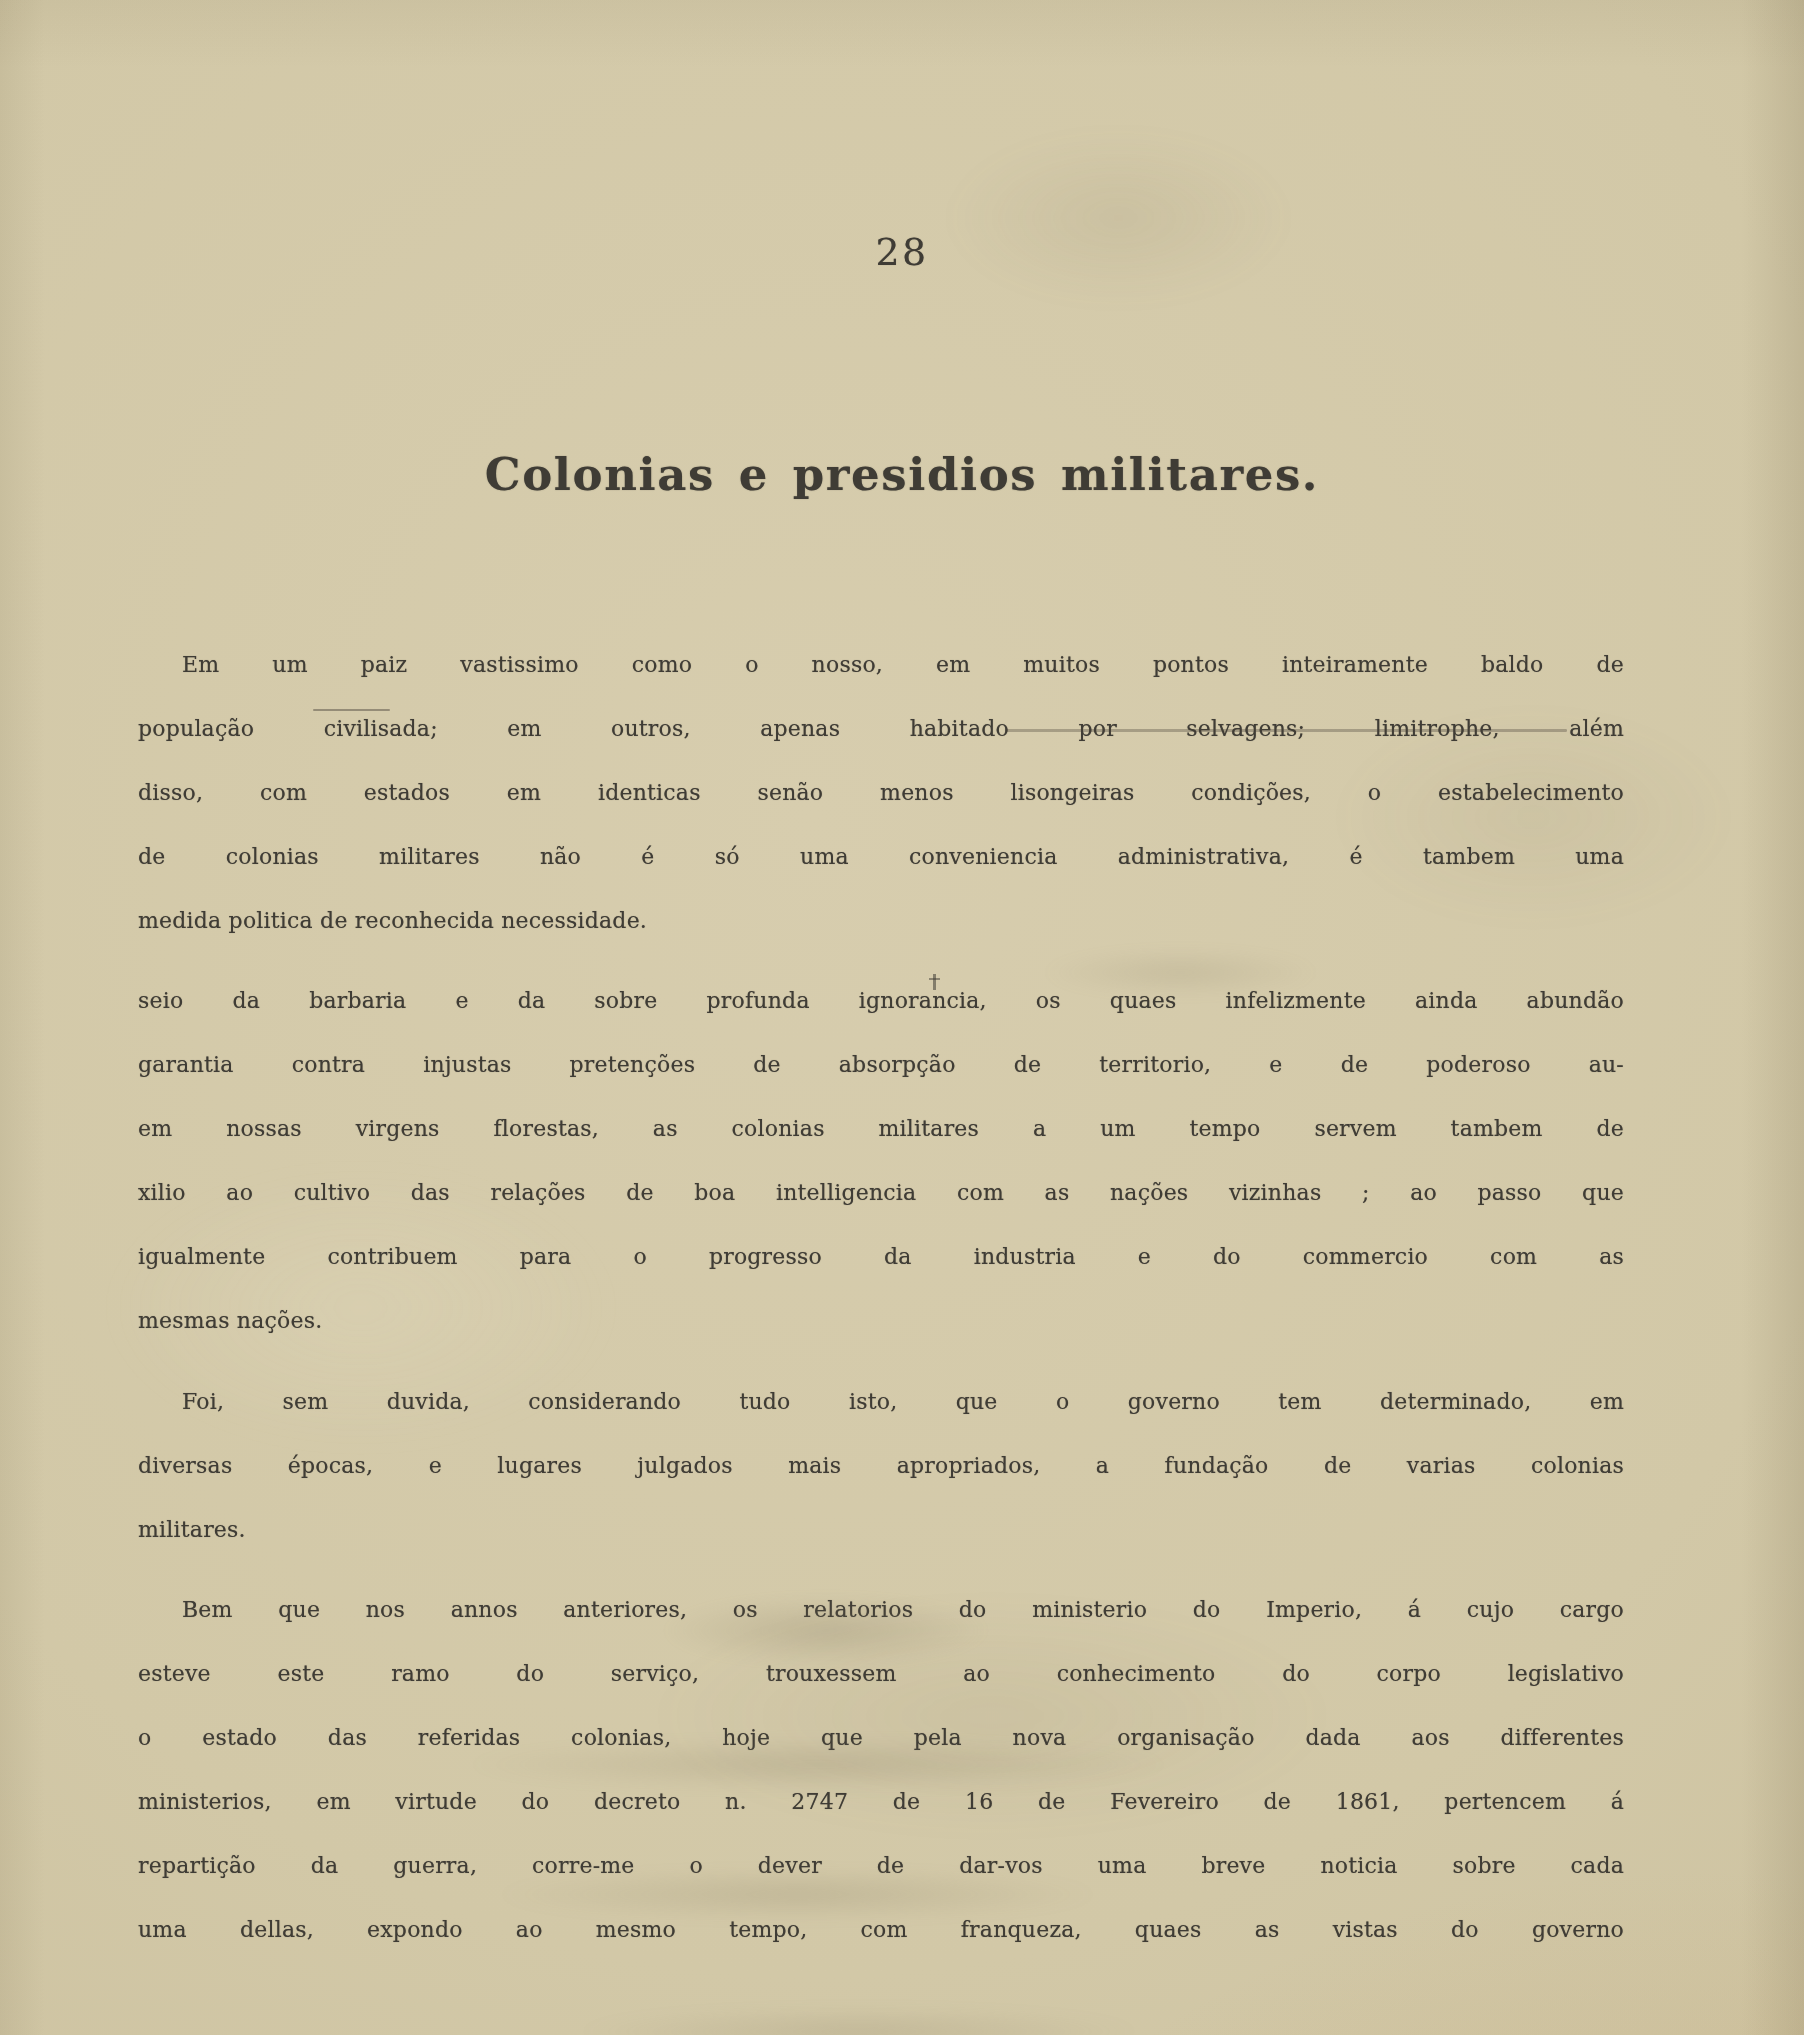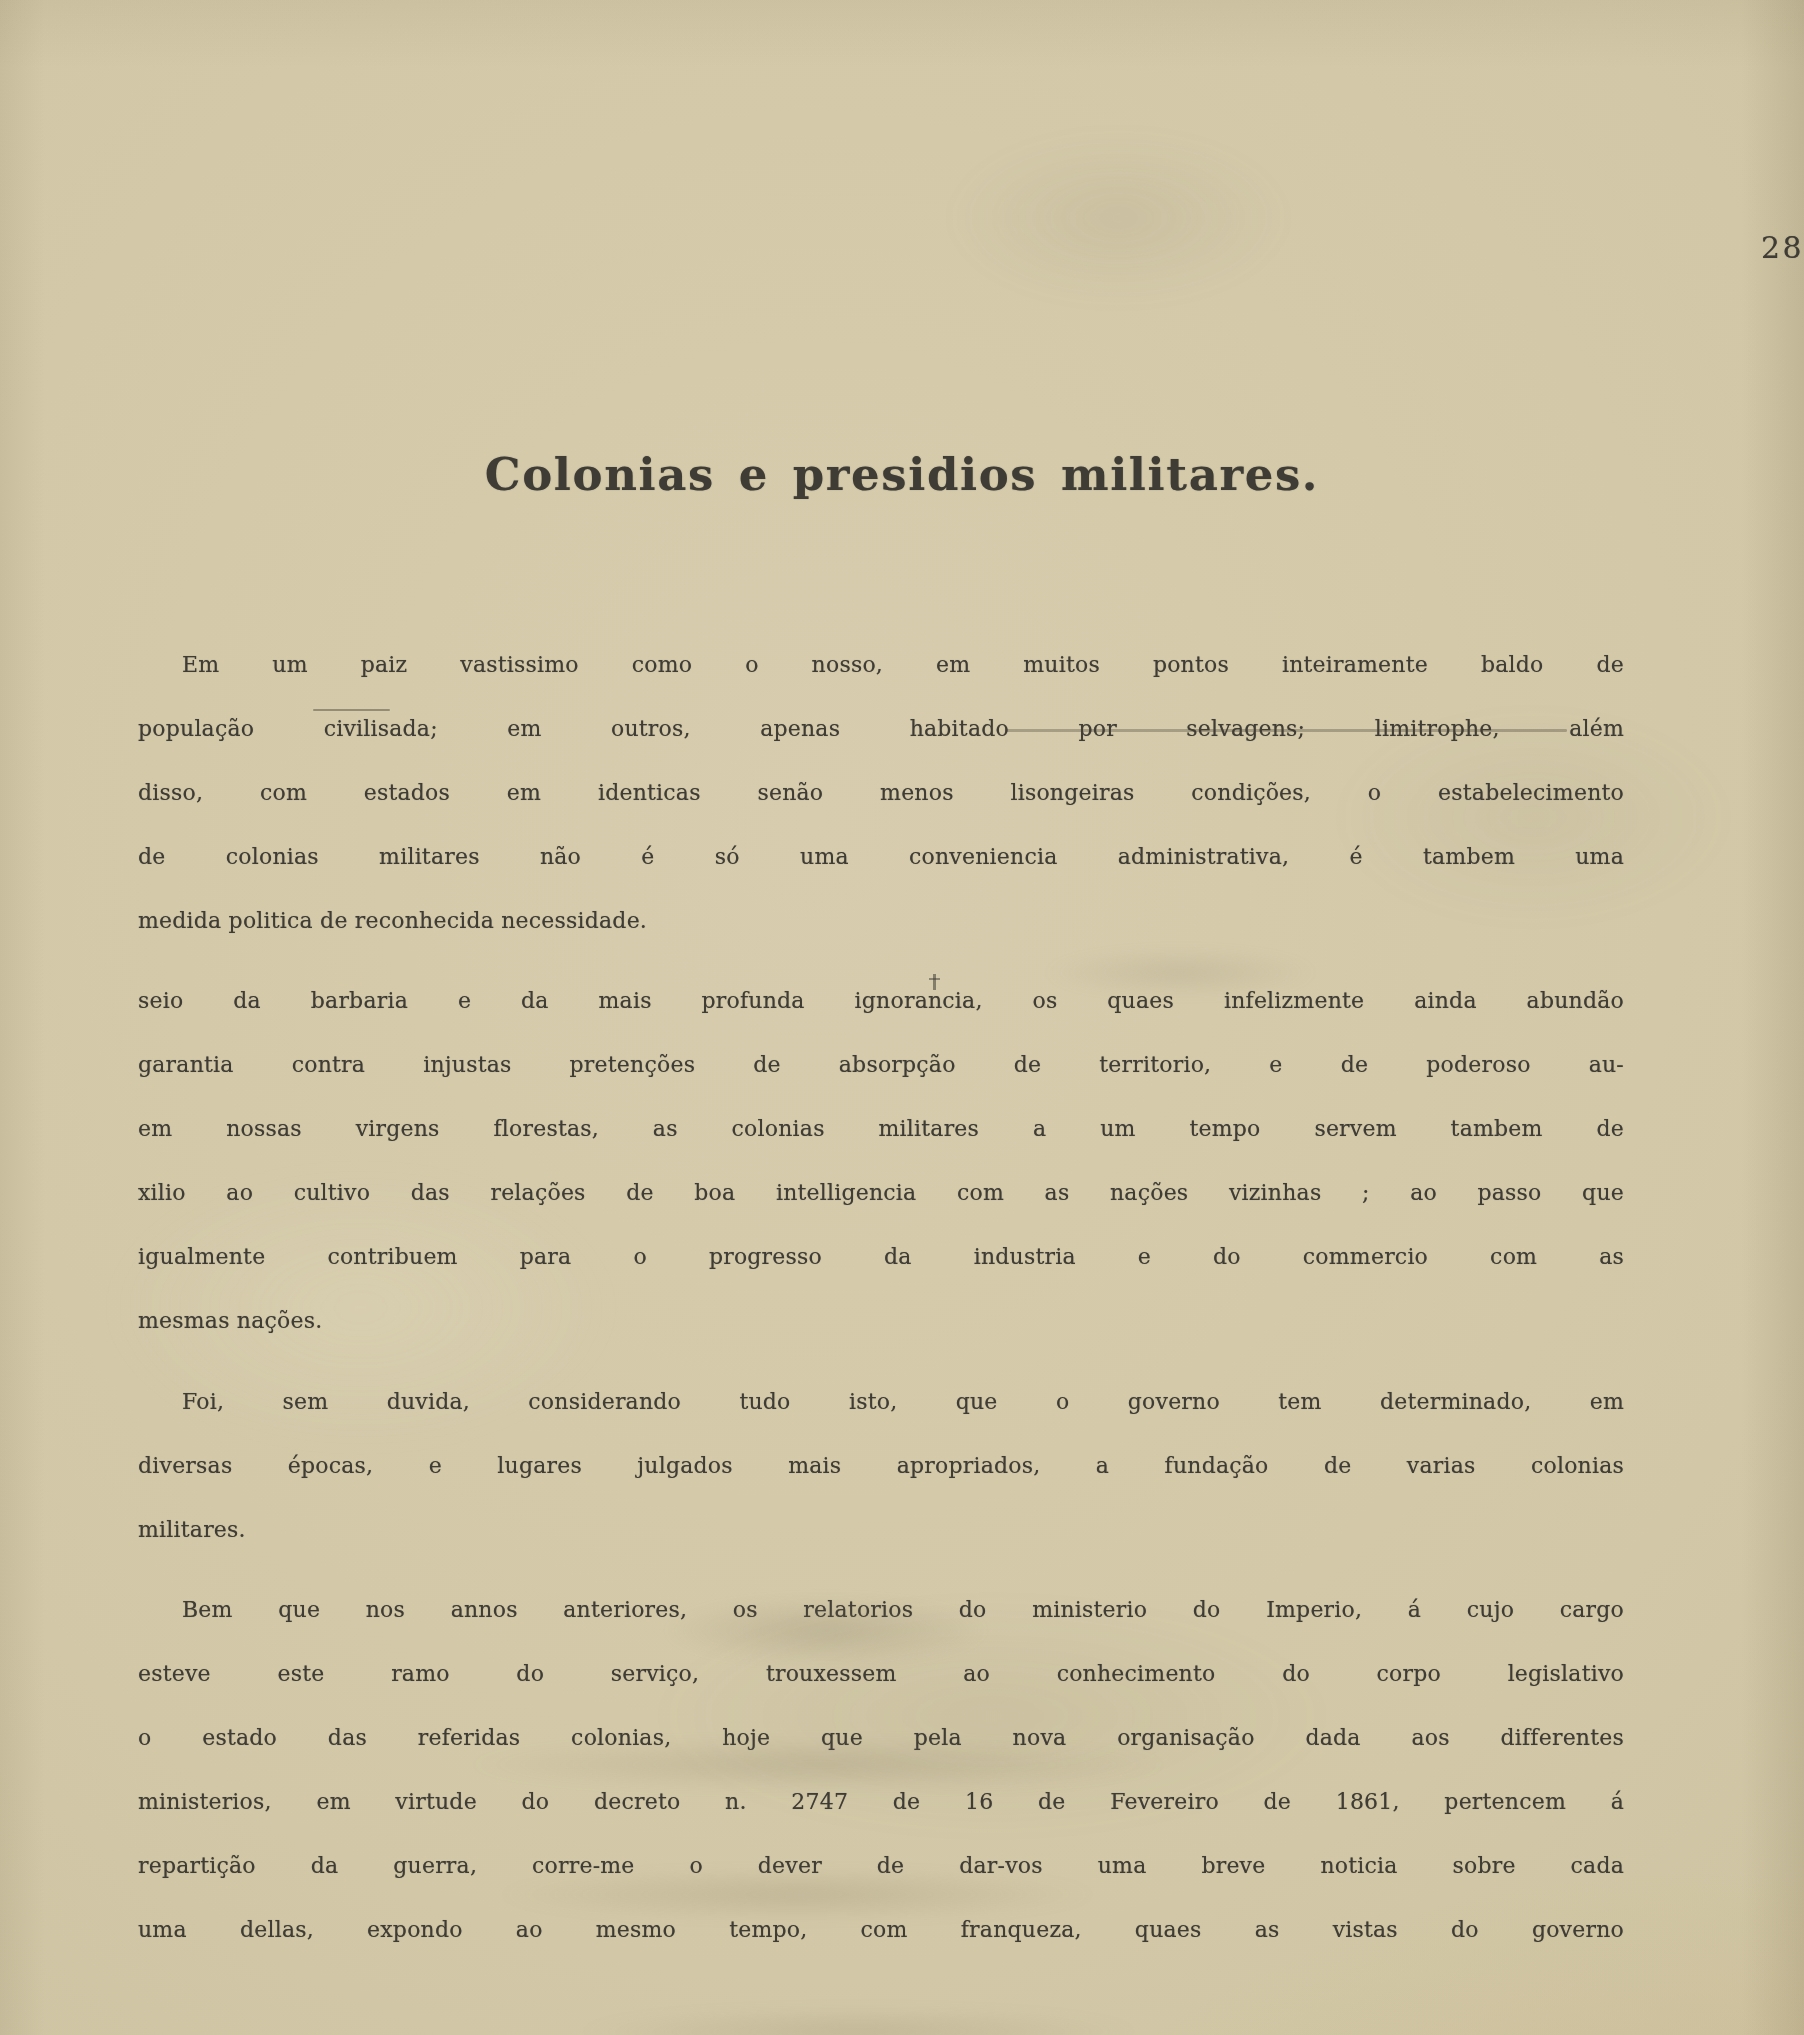--- a/index.html
+++ b/index.html
@@ -22,21 +22,21 @@
       radial-gradient(ellipse 244px 122px at 62% 8%,  rgba(120,108,80,0.10), rgba(120,108,80,0) 70%),
       radial-gradient(ellipse 366px 204px at 20% 48%, rgba(255,250,230,0.10), rgba(255,250,230,0) 70%),
       radial-gradient(ellipse 488px 171px at 55% 63%, rgba(120,108,80,0.08), rgba(120,108,80,0) 70%),
       radial-gradient(ellipse 570px 204px at 50% 88%, rgba(255,250,230,0.07), rgba(255,250,230,0) 70%),
       radial-gradient(ellipse 285px 155px at 85% 30%, rgba(120,108,80,0.07), rgba(120,108,80,0) 70%);
     filter:blur(12.2px);
   }
 
   .page-number{
     position:absolute;top:230px;left:0;width:100%;
-    text-align:right;font-size:30px;letter-spacing:2.4px;
+    text-align:center;font-size:38px;letter-spacing:2.4px;
     text-shadow:0 0 0.8px rgba(63,60,53,0.5);
   }
   .doc-title{
     position:absolute;top:448px;left:0;width:100%;
     text-align:center;font-weight:bold;font-size:45px;
     letter-spacing:1.6px;word-spacing:6.5px;
     text-shadow:0 0 1.2px rgba(63,60,53,0.45);
   }
 
   .text-block{
@@ -84,21 +84,21 @@
 
   <div class="text-block">
     <div class="para">
       <div class="line first">Em um paiz vastissimo como o nosso, em muitos pontos inteiramente baldo de</div>
       <div class="line">população civilisada; em outros, apenas habitado por selvagens; limitrophe, além</div>
       <div class="line">disso, com estados em identicas senão menos lisongeiras condições, o estabelecimento</div>
       <div class="line">de colonias militares não é só uma conveniencia administrativa, é tambem uma</div>
       <div class="line last">medida politica de reconhecida necessidade.</div>
     </div>
     <div class="para">
-      <div class="line">seio da barbaria e da mais profunda ignorancia, os quaes infelizmente ainda abundão</div>
+      <div class="line">seio da barbaria e da sobre profunda ignorancia, os quaes infelizmente ainda abundão</div>
       <div class="line">garantia contra injustas pretenções de absorpção de territorio, e de poderoso au-</div>
       <div class="line">em nossas virgens florestas, as colonias militares a um tempo servem tambem de</div>
       <div class="line">xilio ao cultivo das relações de boa intelligencia com as nações vizinhas ; ao passo que</div>
       <div class="line">igualmente contribuem para o progresso da industria e do commercio com as</div>
       <div class="line last">mesmas nações.</div>
     </div>
     <div class="para">
       <div class="line first">Foi, sem duvida, considerando tudo isto, que o governo tem determinado, em</div>
       <div class="line">diversas épocas, e lugares julgados mais apropriados, a fundação de varias colonias</div>
       <div class="line last">militares.</div>

